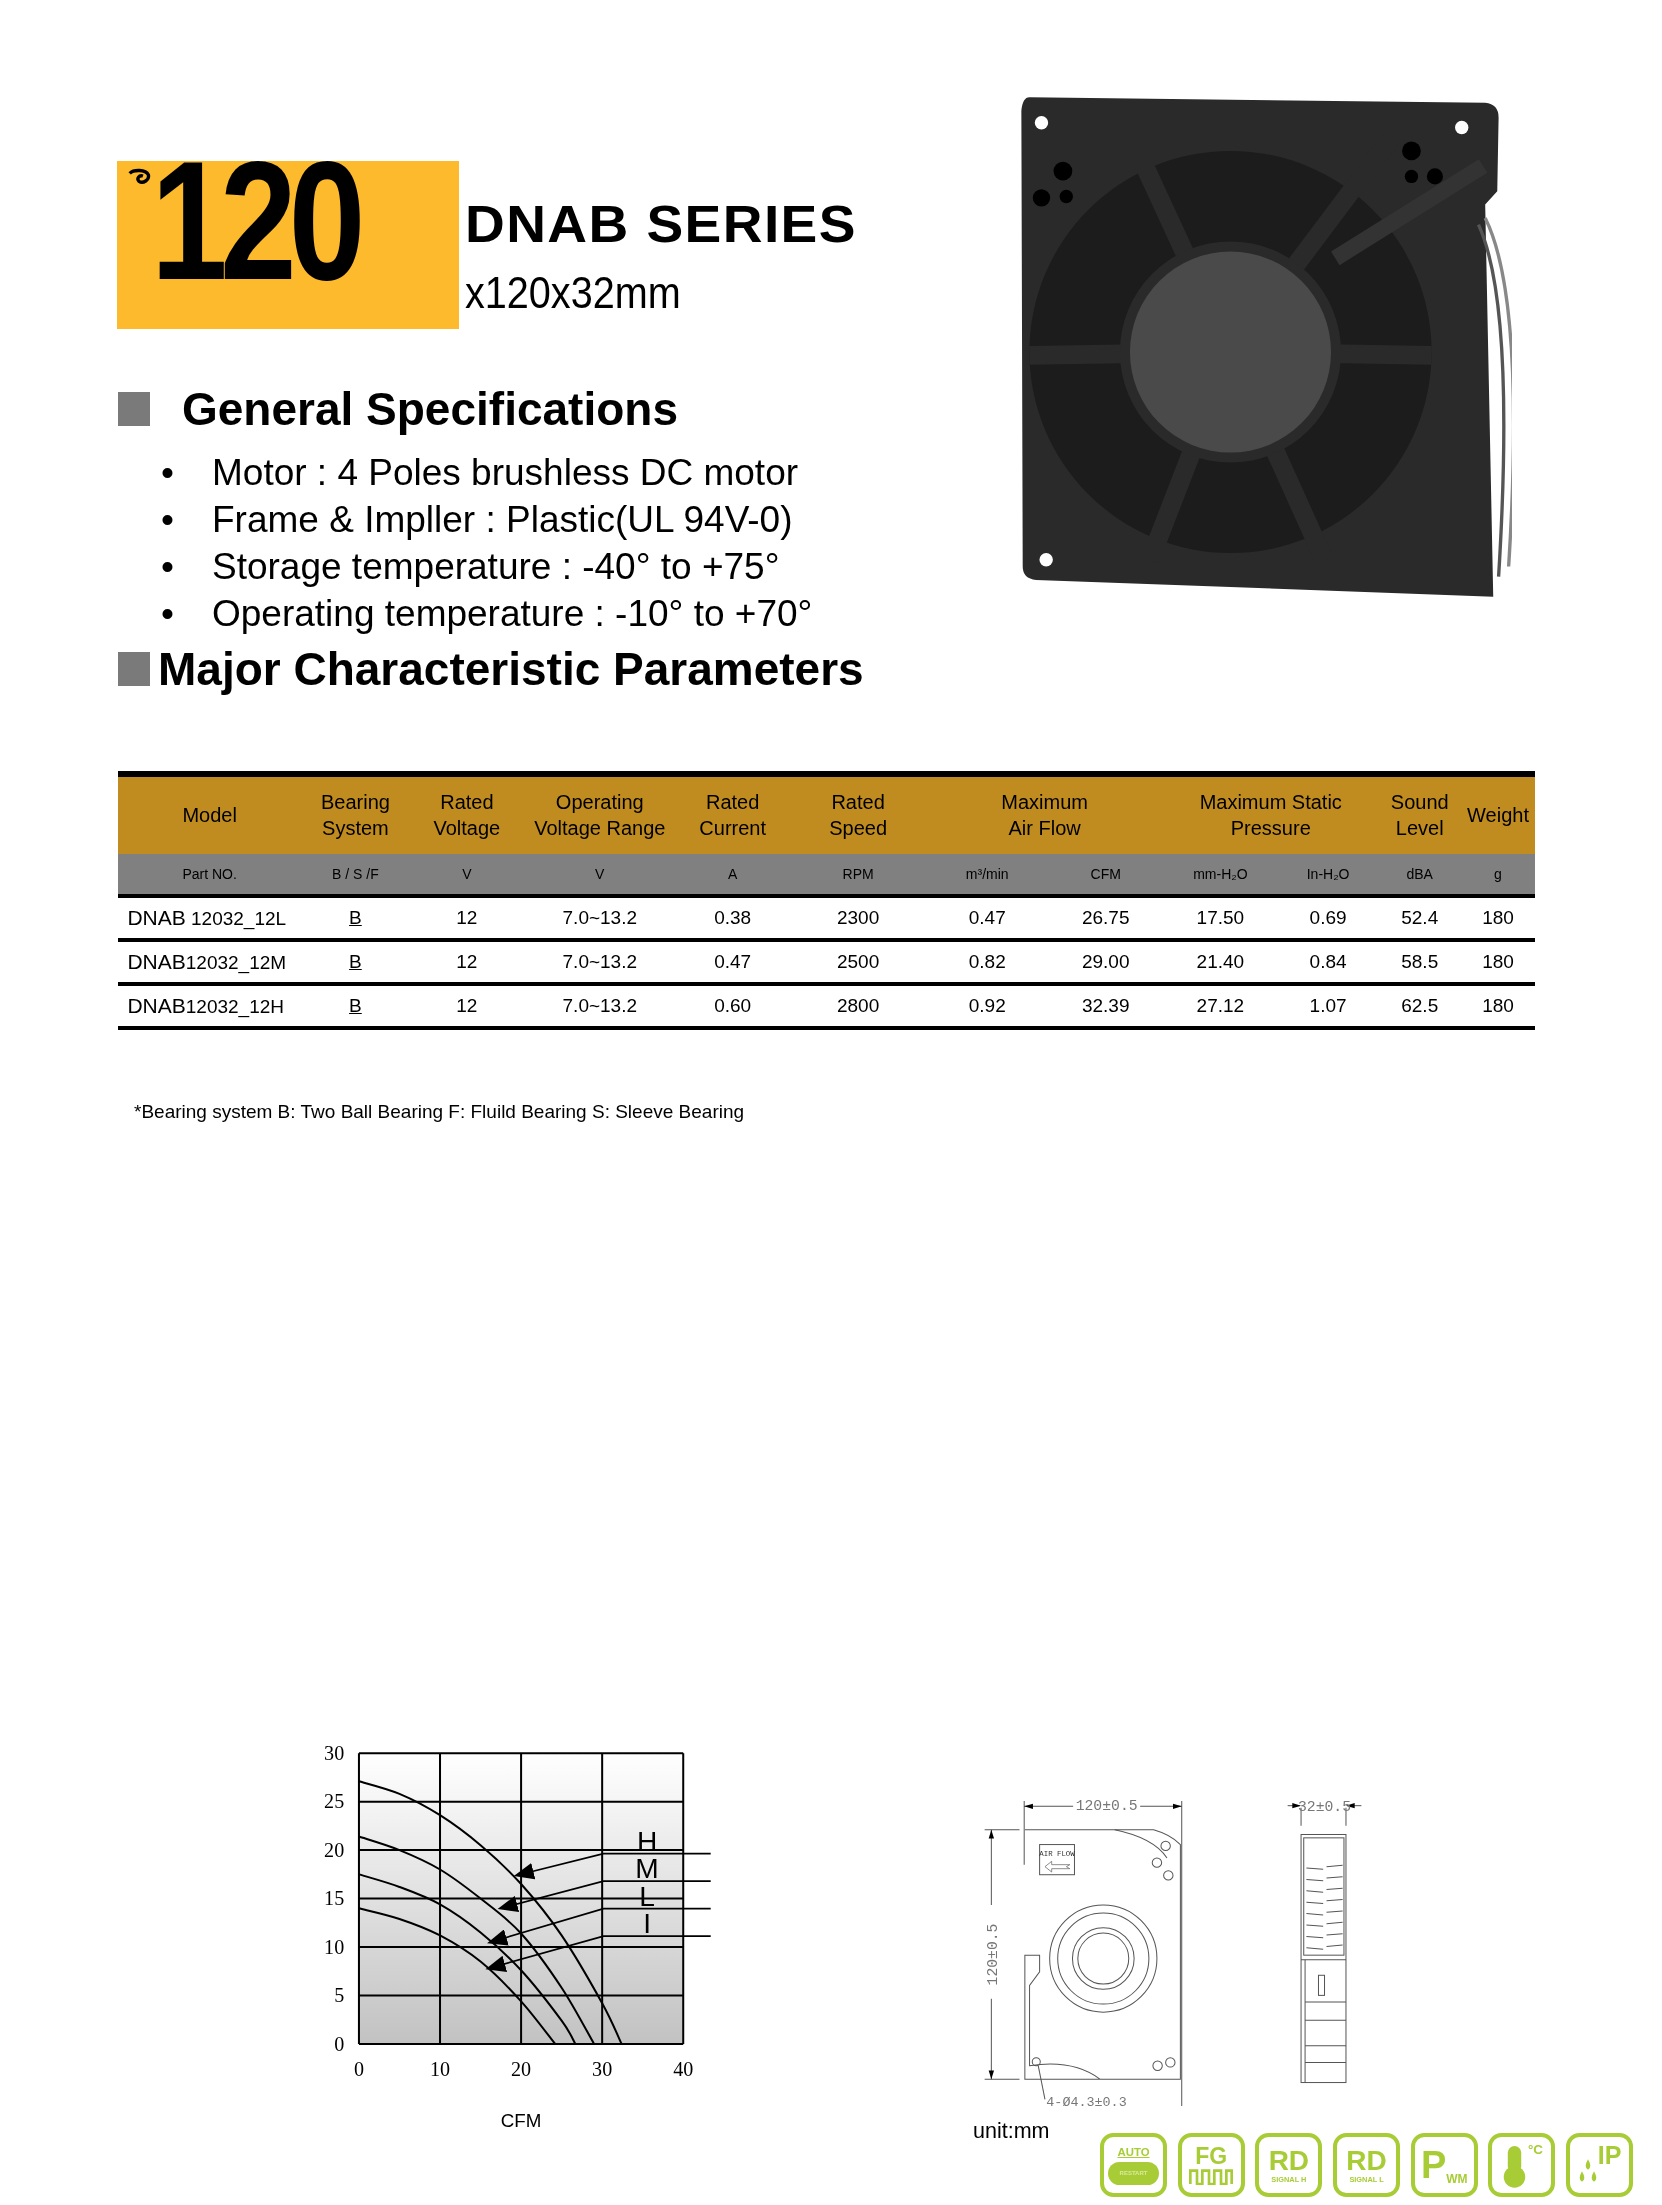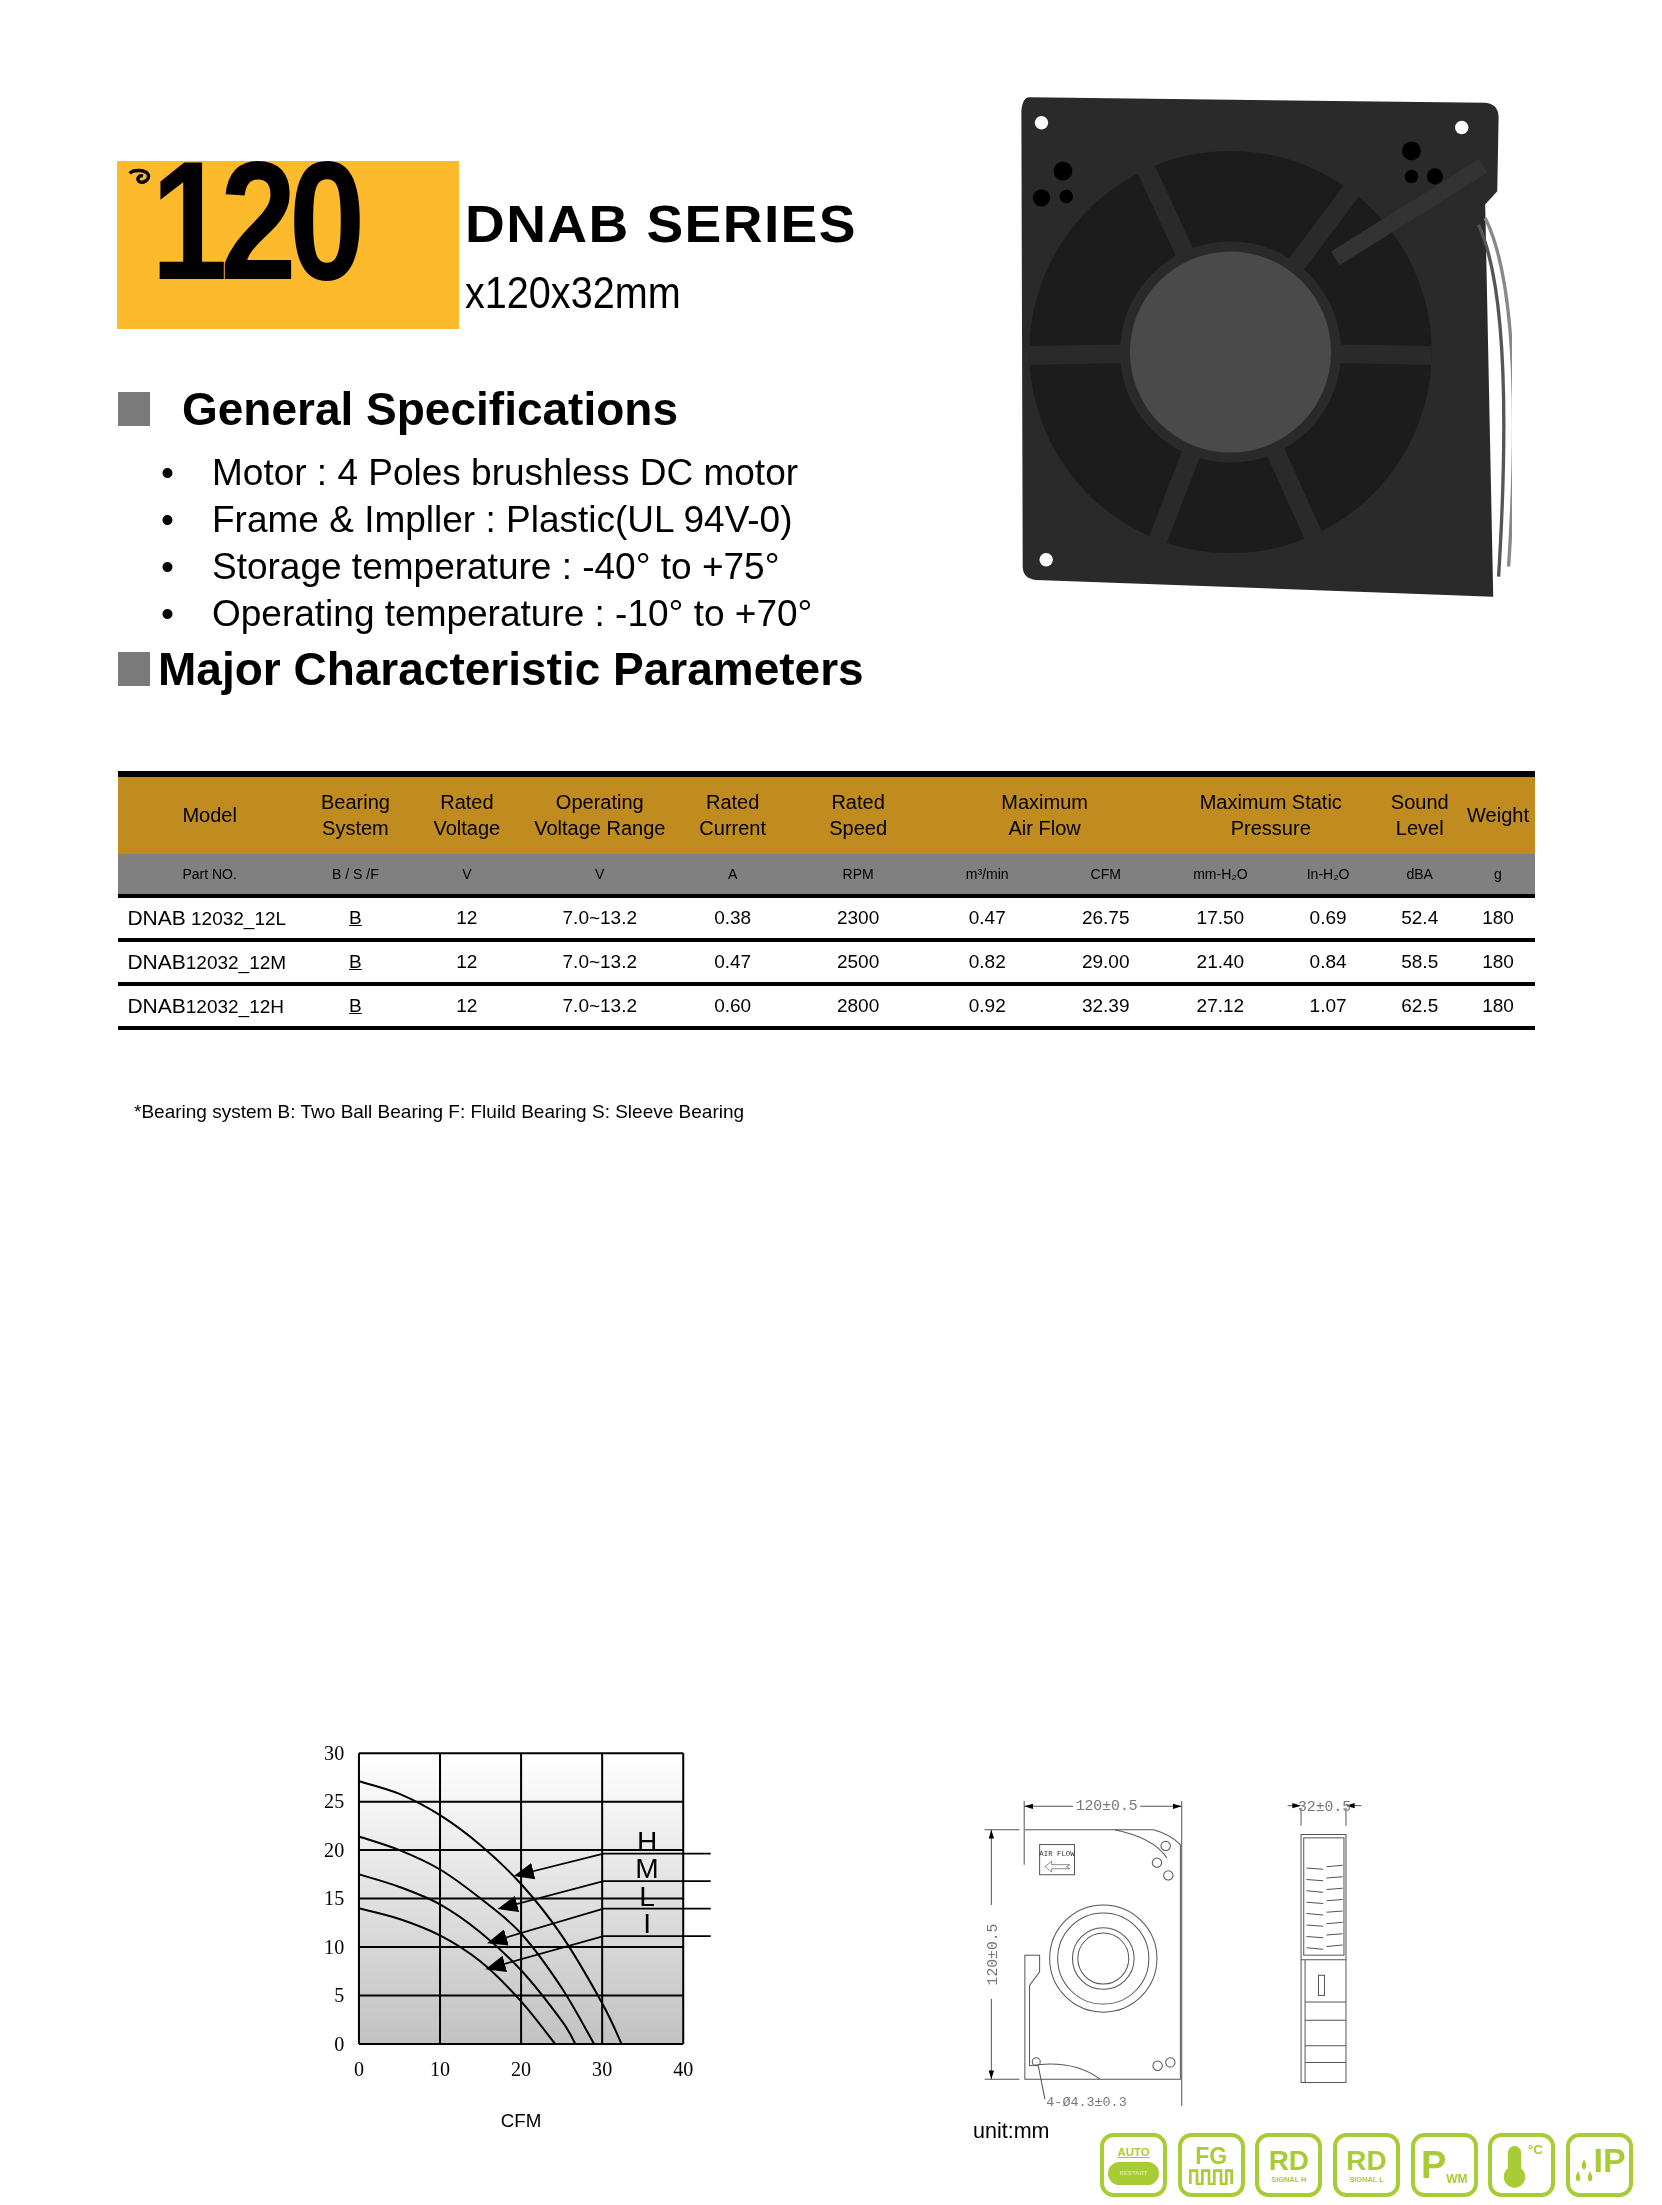--- a/index.html
+++ b/index.html
@@ -385,16 +385,16 @@
     <svg width="27" height="47" viewBox="0 0 40 70">
         <rect x="10" y="6" width="20" height="40" rx="10" fill="#A8CC36"></rect>
         <circle cx="20" cy="52" r="16" fill="#A8CC36"></circle>
       </svg>
     <span style="font-size:13.4px;align-self:flex-start;margin-top:5.4px;">°C</span>
   </div>
   <div class="icon-box">
     <svg width="20" height="27" viewBox="0 0 30 40" style="align-self:flex-end;margin-bottom:6.7px;">
         <path d="M15 0 Q22 12 15 16 Q8 12 15 0Z M6 18 Q13 30 6 34 Q-1 30 6 18Z M24 18 Q31 30 24 34 Q17 30 24 18Z" fill="#A8CC36"></path>
       </svg>
-    <span style="font-size:34px;align-self:flex-start;margin-top:4px;">IP</span>
+    <span style="font-size:25px;align-self:flex-start;margin-top:4px;">IP</span>
   </div>
 </div>
 
 
 </body></html>

